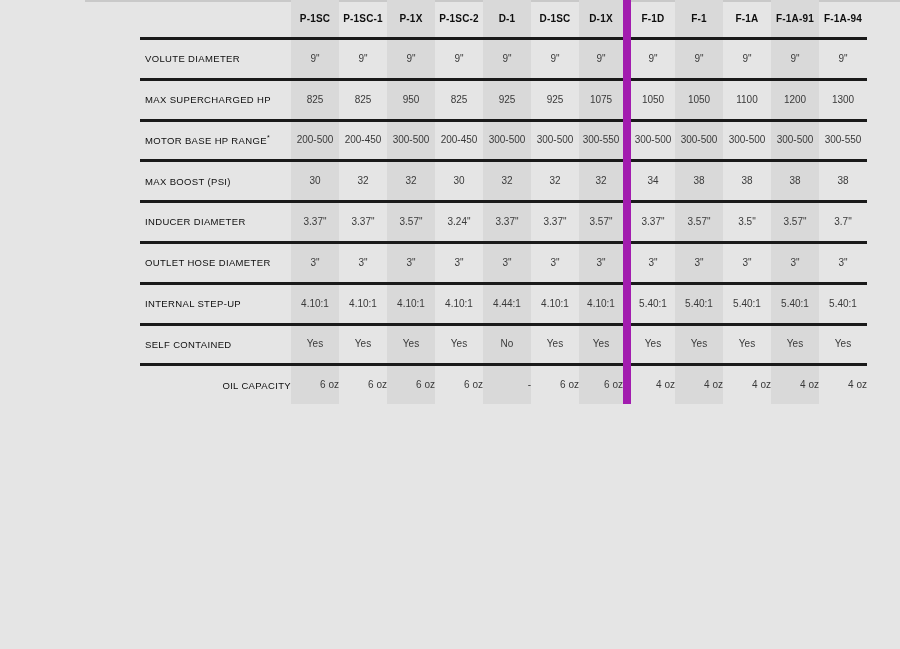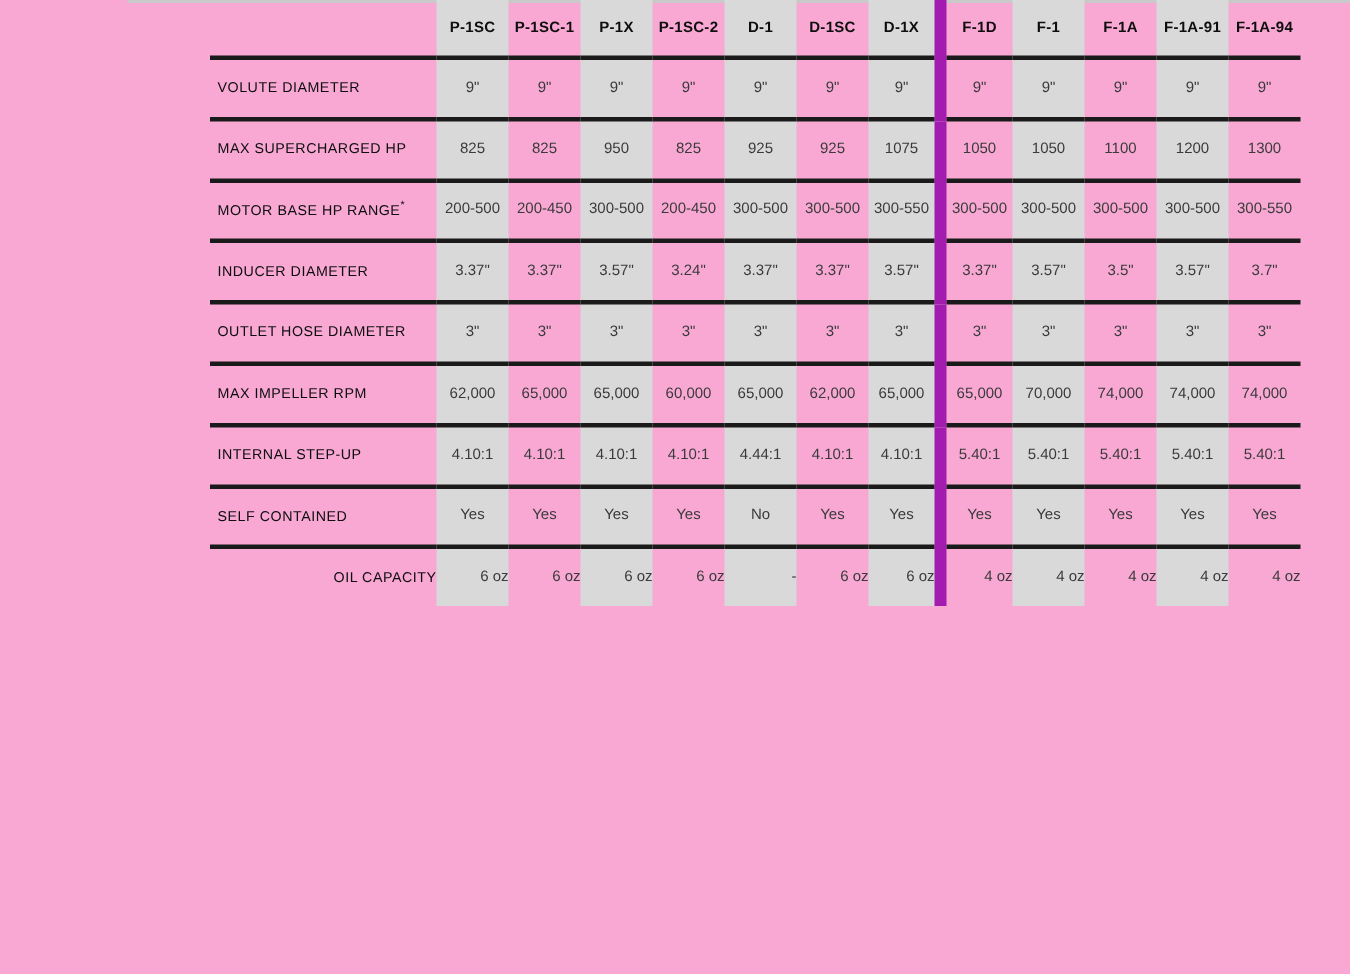--- a/index.html
+++ b/index.html
@@ -1,20 +1,20 @@
 <!DOCTYPE html>
 <html><head>
 <meta charset="utf-8">
 <style>
   html,body{margin:0;padding:0;background:#ffffff;}
   body{
     width:900px;height:649px;overflow:hidden;
     font-family:"Liberation Sans",sans-serif;
   }
-  .page{position:relative;width:900px;height:649px;background:#f9a8d4;}
+  .page{position:relative;width:900px;height:649px;background:#e5e5e5;}
   .top-hairline{
     position:absolute;left:85px;top:0;width:815px;height:2px;
     background:#c9c9c9;
   }
   table.spec-table{
     position:absolute;left:140px;top:0;
     border-collapse:collapse;table-layout:fixed;
   }
   col.label-col{width:151px;}
   col.data-col{width:48px;}
@@ -118,20 +118,35 @@
           <td class="shade ">300-500</td>
           <td class="">300-500</td>
           <td class="shade ">300-550</td>
           <td class="divider">300-500</td>
           <td class="shade ">300-500</td>
           <td class="">300-500</td>
           <td class="shade ">300-500</td>
           <td class="">300-550</td>
         </tr>
         <tr>
+          <th class="row-label">MAX BOOST (PSI)</th>
+          <td class="shade ">30</td>
+          <td class="">32</td>
+          <td class="shade ">32</td>
+          <td class="">30</td>
+          <td class="shade ">32</td>
+          <td class="">32</td>
+          <td class="shade ">32</td>
+          <td class="divider">34</td>
+          <td class="shade ">38</td>
+          <td class="">38</td>
+          <td class="shade ">38</td>
+          <td class="">38</td>
+        </tr>
+        <tr>
           <th class="row-label">INDUCER DIAMETER</th>
           <td class="shade ">3.37"</td>
           <td class="">3.37"</td>
           <td class="shade ">3.57"</td>
           <td class="">3.24"</td>
           <td class="shade ">3.37"</td>
           <td class="">3.37"</td>
           <td class="shade ">3.57"</td>
           <td class="divider">3.37"</td>
           <td class="shade ">3.57"</td>
@@ -146,35 +161,20 @@
           <td class="shade ">3"</td>
           <td class="">3"</td>
           <td class="shade ">3"</td>
           <td class="">3"</td>
           <td class="shade ">3"</td>
           <td class="divider">3"</td>
           <td class="shade ">3"</td>
           <td class="">3"</td>
           <td class="shade ">3"</td>
           <td class="">3"</td>
-        </tr>
-        <tr>
-          <th class="row-label">MAX IMPELLER RPM</th>
-          <td class="shade ">62,000</td>
-          <td class="">65,000</td>
-          <td class="shade ">65,000</td>
-          <td class="">60,000</td>
-          <td class="shade ">65,000</td>
-          <td class="">62,000</td>
-          <td class="shade ">65,000</td>
-          <td class="divider">65,000</td>
-          <td class="shade ">70,000</td>
-          <td class="">74,000</td>
-          <td class="shade ">74,000</td>
-          <td class="">74,000</td>
         </tr>
         <tr>
           <th class="row-label">INTERNAL STEP-UP</th>
           <td class="shade ">4.10:1</td>
           <td class="">4.10:1</td>
           <td class="shade ">4.10:1</td>
           <td class="">4.10:1</td>
           <td class="shade ">4.44:1</td>
           <td class="">4.10:1</td>
           <td class="shade ">4.10:1</td>

